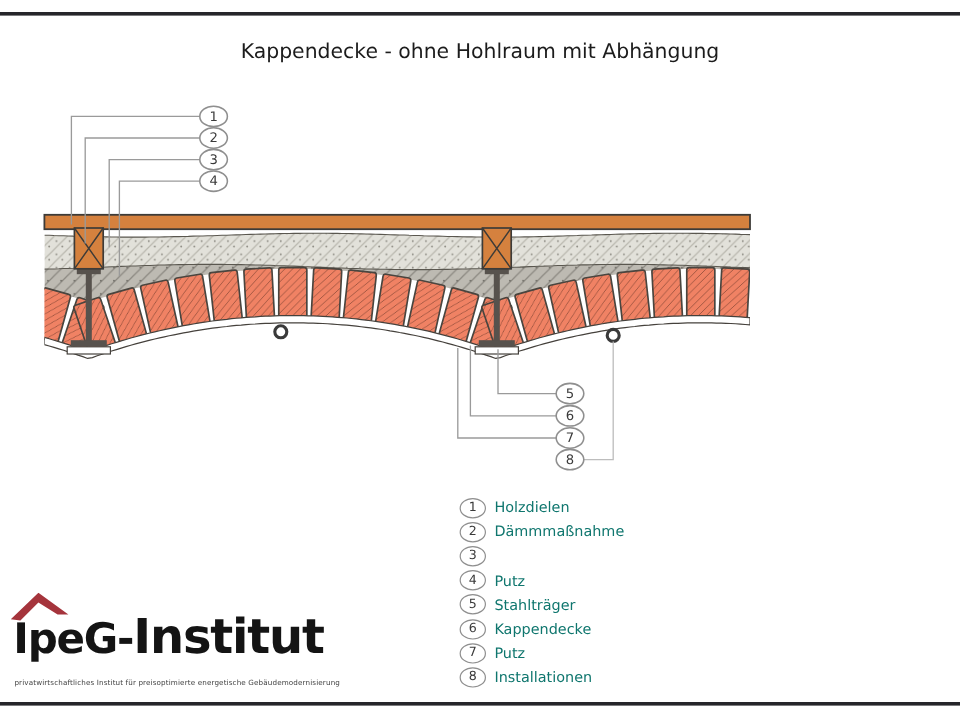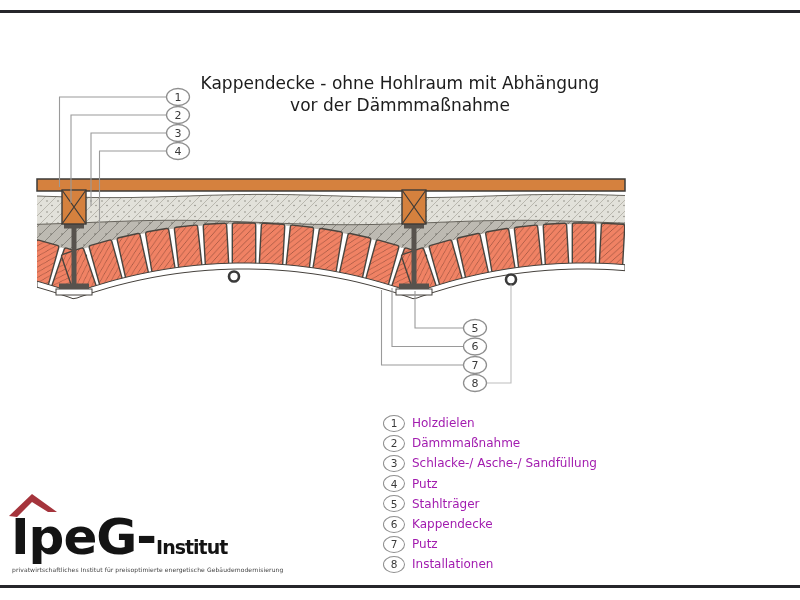--- a/index.html
+++ b/index.html
@@ -2,49 +2,48 @@
 <html><head>
 <meta charset="utf-8">
 <style>
   html,body{margin:0;padding:0;background:#fff;}
   #page{position:relative;width:800px;height:600px;background:#ffffff;overflow:hidden;
         font-family:"DejaVu Sans","Liberation Sans",sans-serif;}
   .rule{position:absolute;left:0;width:800px;height:3px;background:#26262a;}
   #rule-top{top:10px;}
   #rule-bottom{top:585px;}
   #title{position:absolute;top:32px;left:0;width:800px;text-align:center;
-         font-size:17px;line-height:22px;color:#1c1c1c;margin-top:40px;}
+         font-size:17px;line-height:22px;color:#1c1c1c;}
   #diagram-svg{position:absolute;left:0;top:0;}
   
   #legend{position:absolute;left:383px;top:413px;}
   .legend-row{display:flex;align-items:center;height:20.2px;}
   .legend-badge{display:inline-flex;align-items:center;justify-content:center;
       width:20px;height:15px;border:1.3px solid #8f8f8f;border-radius:50%;
       font-size:10.5px;color:#3a3a3a;background:#fff;flex:0 0 auto;}
-  .legend-label{margin-left:7px;font-size:12px;color:#a21caf;white-space:nowrap;}
+  .legend-label{margin-left:7px;font-size:12px;color:#0f766e;white-space:nowrap;}
   
   #logo{position:absolute;left:8px;top:492px;width:230px;}
   #logo-roof{position:absolute;left:1px;top:2px;}
   #logo-text{position:absolute;left:3px;top:16px;white-space:nowrap;color:#141414;
              font-weight:700;letter-spacing:-1px;}
-  #logo-text .big{font-size:50px;}
-  #logo-text .small{font-size:19px;}
+  #logo-text .big{font-size:35px;}
+  #logo-text .small{font-size:40px;}
   #logo-tagline{position:absolute;left:4px;top:74px;font-size:6px;color:#3f3f3f;
                 letter-spacing:0.1px;white-space:nowrap;}
 </style>
 </head>
 <body>
 
 <div id="page">
   <div class="rule" id="rule-top"></div>
   <div class="rule" id="rule-bottom"></div>
 
   <div id="title">
     <div>Kappendecke - ohne Hohlraum mit Abhängung</div>
-    <div>vor der Dämmmaßnahme</div>
   </div>
 
   <svg id="diagram-svg" width="800" height="600" viewBox="0 0 800 600">
       <defs>
         <pattern id="fillPat" width="11" height="11" patternUnits="userSpaceOnUse">
           <rect x="0" y="0" width="11" height="11" fill="#e2e1da"></rect>
           <path d="M0,11 L11,0 M-1,1 L1,-1 M10,12 L12,10" stroke="#b9b7ae" stroke-width="1" fill="none"></path>
           <circle cx="3" cy="3" r="0.8" fill="#8f8d85"></circle>
           <circle cx="8" cy="7.5" r="0.8" fill="#8f8d85"></circle>
         </pattern>
@@ -137,21 +136,20 @@
     <div class="legend-row">
       <span class="legend-badge">1</span>
       <span class="legend-label">Holzdielen</span>
     </div>
     <div class="legend-row">
       <span class="legend-badge">2</span>
       <span class="legend-label">Dämmmaßnahme</span>
     </div>
     <div class="legend-row">
       <span class="legend-badge">3</span>
-      <span class="legend-label">Schlacke-/ Asche-/ Sandfüllung</span>
     </div>
     <div class="legend-row">
       <span class="legend-badge">4</span>
       <span class="legend-label">Putz</span>
     </div>
     <div class="legend-row">
       <span class="legend-badge">5</span>
       <span class="legend-label">Stahlträger</span>
     </div>
     <div class="legend-row">

